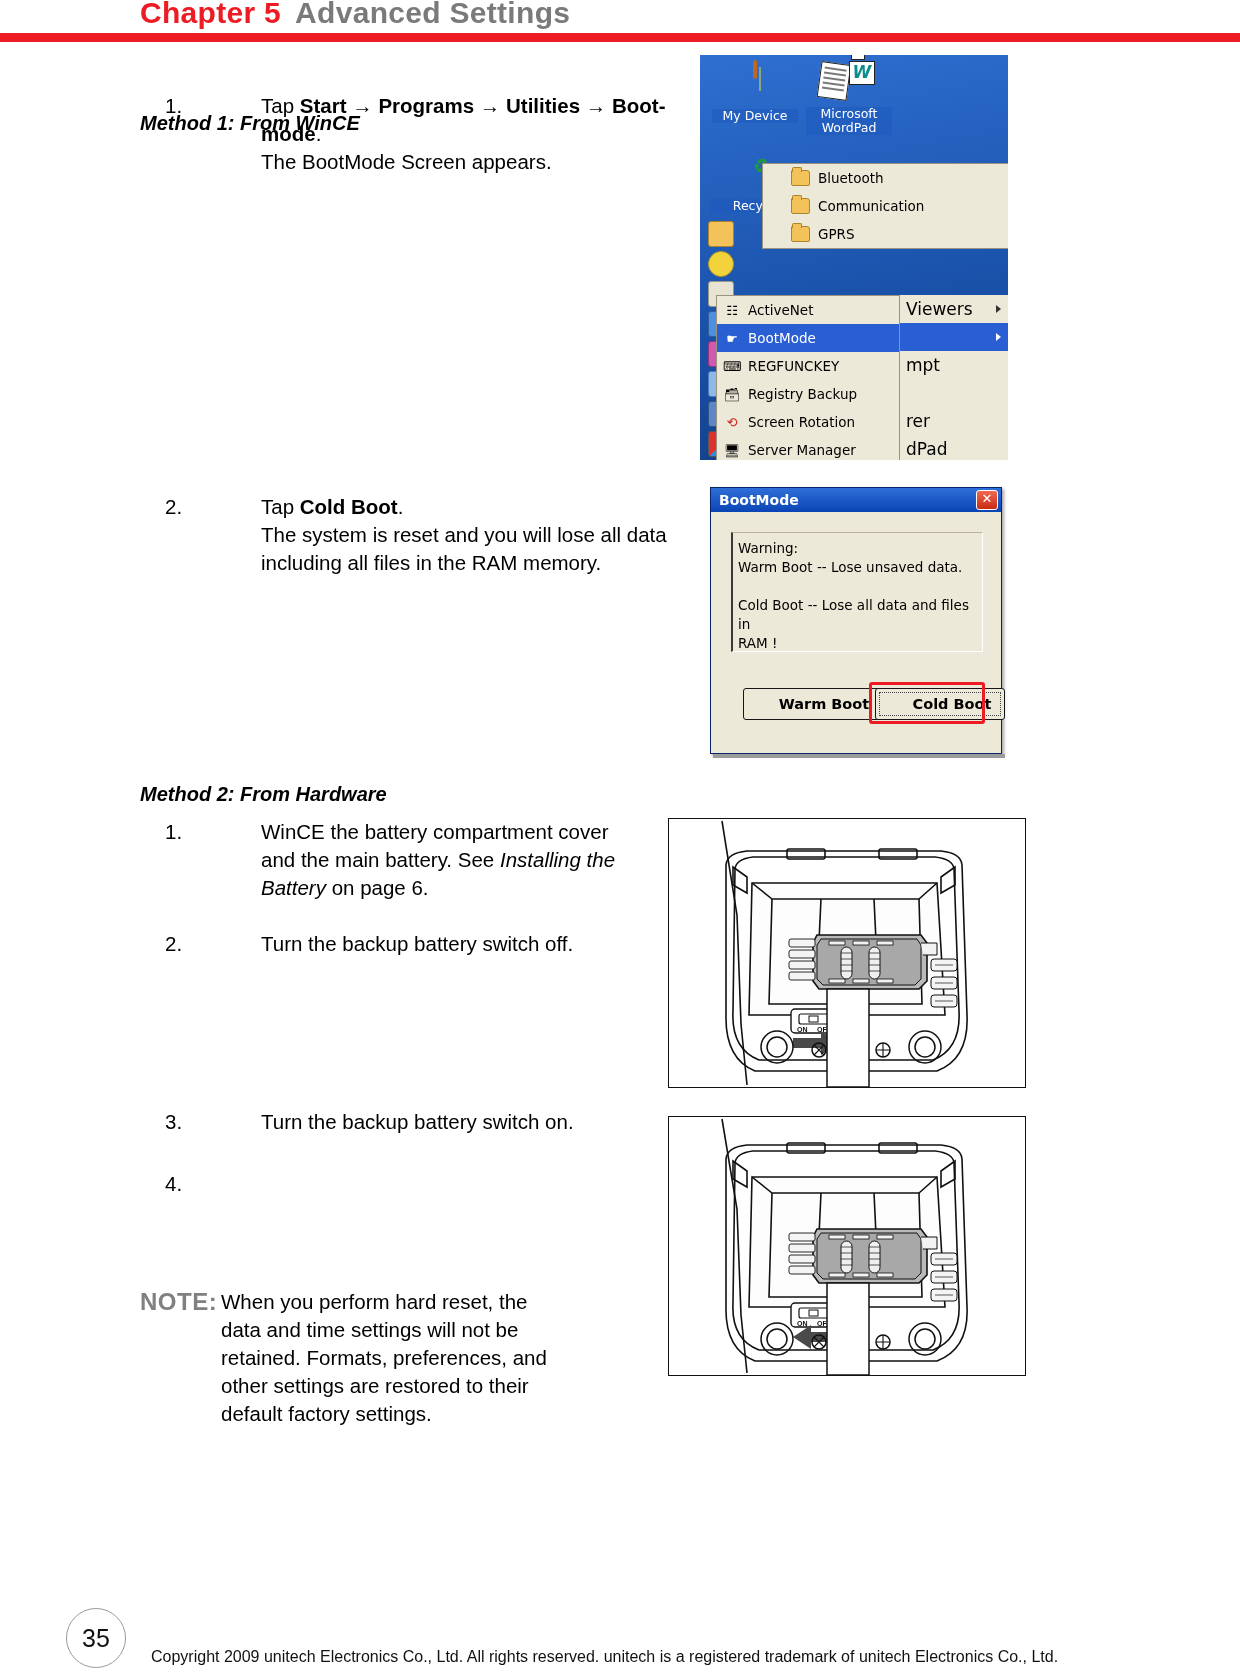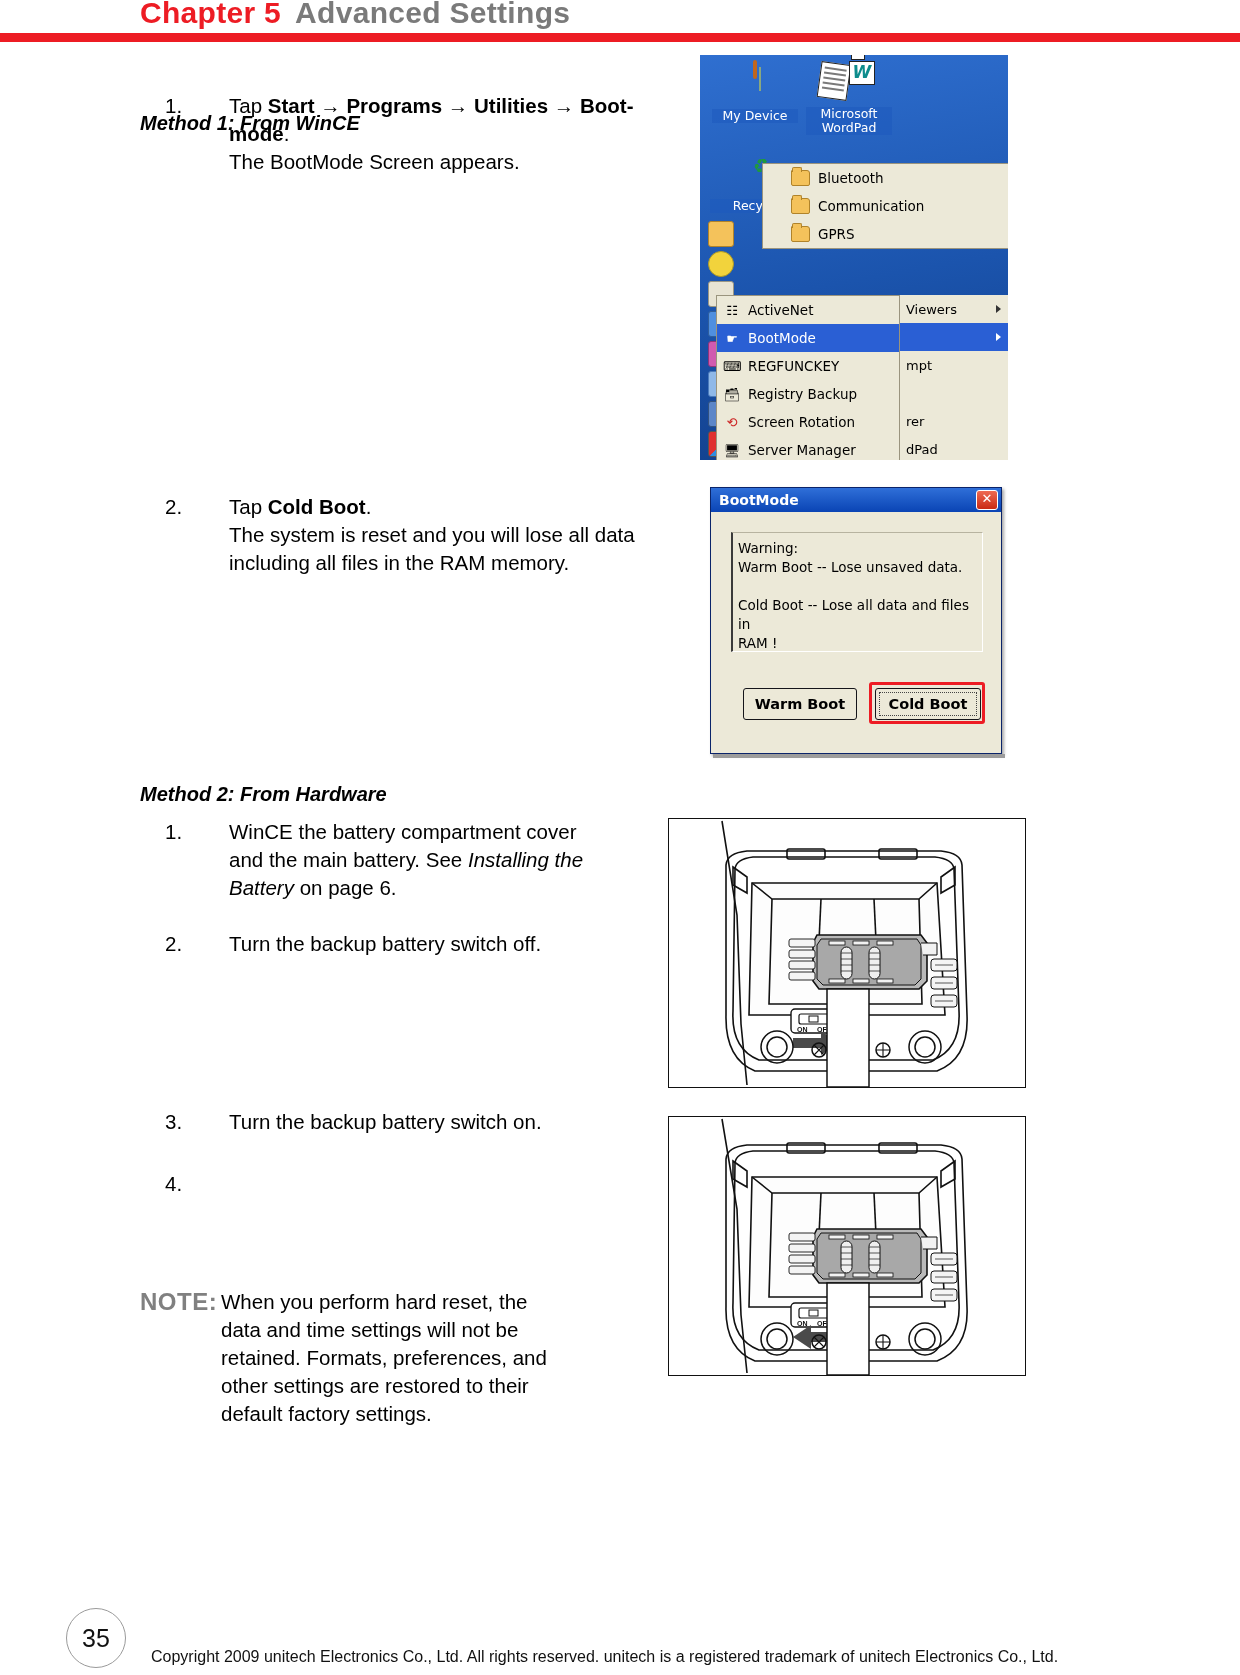--- a/index.html
+++ b/index.html
@@ -57,21 +57,21 @@
     color: #000;
   }
   .step .num {
     position: absolute;
     left: 0;
     top: 0;
     width: 42px;
     text-align: left;
   }
   .step .body {
-    margin-left: 64px;
+    margin-left: 96px;
     display: block;
   }
   .step b { font-weight: bold; }
   .step i { font-style: italic; }
 
   .note-block {
     position: absolute;
     font-size: 20.5px;
     line-height: 28px;
   }
@@ -230,21 +230,21 @@
     background:#2A5FD4; color:#fff;
   }
   .menu-front .mico {
     width:18px; height:17px; margin-right:7px; flex:0 0 auto;
     display:flex; align-items:center; justify-content:center; font-size:13px;
   }
 
   
   .back-col {
     position:absolute; left:200px; top:240px; width:108px;
-    font-size:13px; color:#000;
+    font-size:17px; color:#000;
   }
   .back-col .bi { height:28px; display:flex; align-items:center; padding-left:6px;
     white-space:nowrap; background:#ECE9D8; }
   .back-col .bi.selected { background:#2A5FD4; color:#fff; }
 
   
   .bootmode {
     position:absolute; left:710px; top:487px; width:290px; height:265px;
     background:#ECE9D8; border:1px solid #0a246a;
     font-family:"DejaVu Sans", sans-serif;
@@ -265,21 +265,21 @@
     position:absolute; left:20px; top:44px; right:18px; height:112px;
     background:#ECE9D8; border-left:2px solid #3a3a3a; border-top:1px solid #b7b3a0;
     border-right:1px solid #fff; border-bottom:1px solid #fff;
     padding:6px 6px 0 5px; font-size:13.5px; line-height:19px; color:#000;
   }
   .bm-buttons { position:absolute; left:0; right:0; top:200px; }
   .bm-btn {
     position:absolute; height:30px; background:#ECE9D8;
     border:1px solid #15151a; border-radius:3px;
     display:flex; align-items:center; justify-content:center;
-    font-size:14.5px; font-weight:bold; color:#000;
+    font-size:14.5px; font-weight:bold; color:#000;padding-left:24px;
   }
   .bm-btn.warm { left:32px; width:112px; }
   .bm-btn.cold { left:164px; width:104px; }
   .bm-btn.cold .inner {
     position:absolute; left:3px; right:3px; top:3px; bottom:3px;
     border:1px dotted #444;
   }
   .red-ring {
     position:absolute; left:158px; top:194px; width:116px; height:42px;
     border:3px solid #ED1C24; border-radius:3px; box-sizing:border-box;

